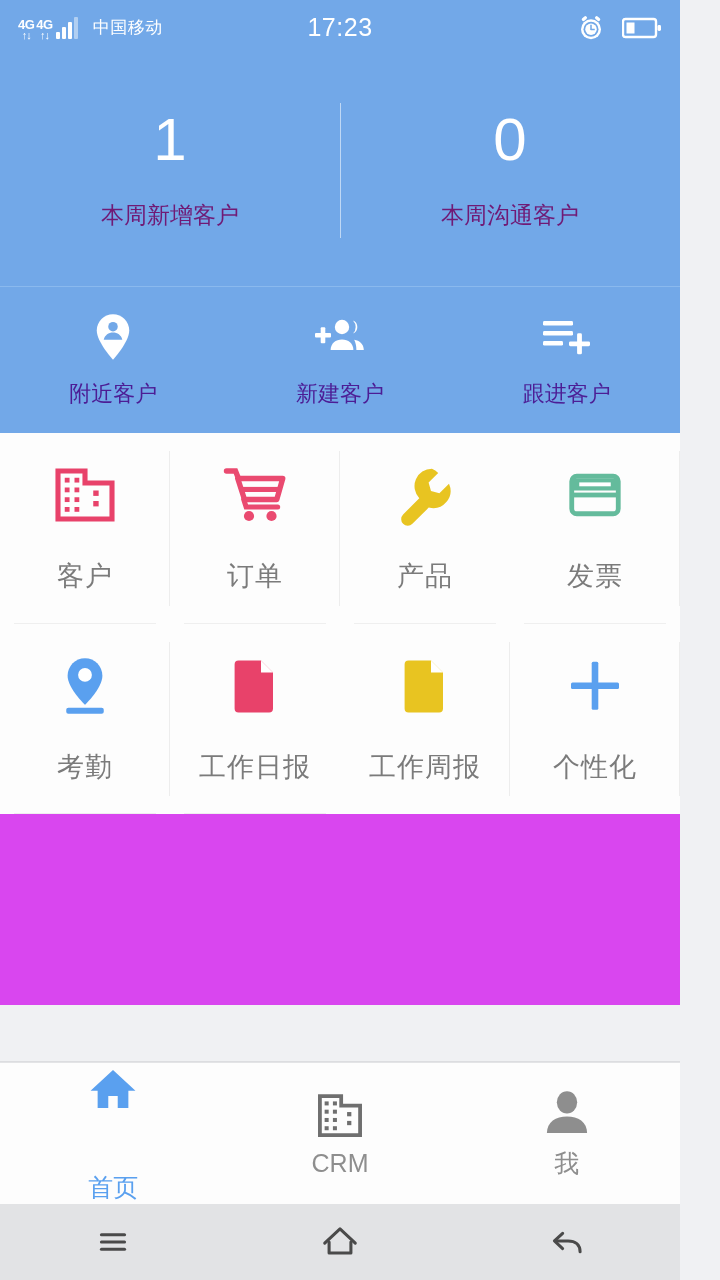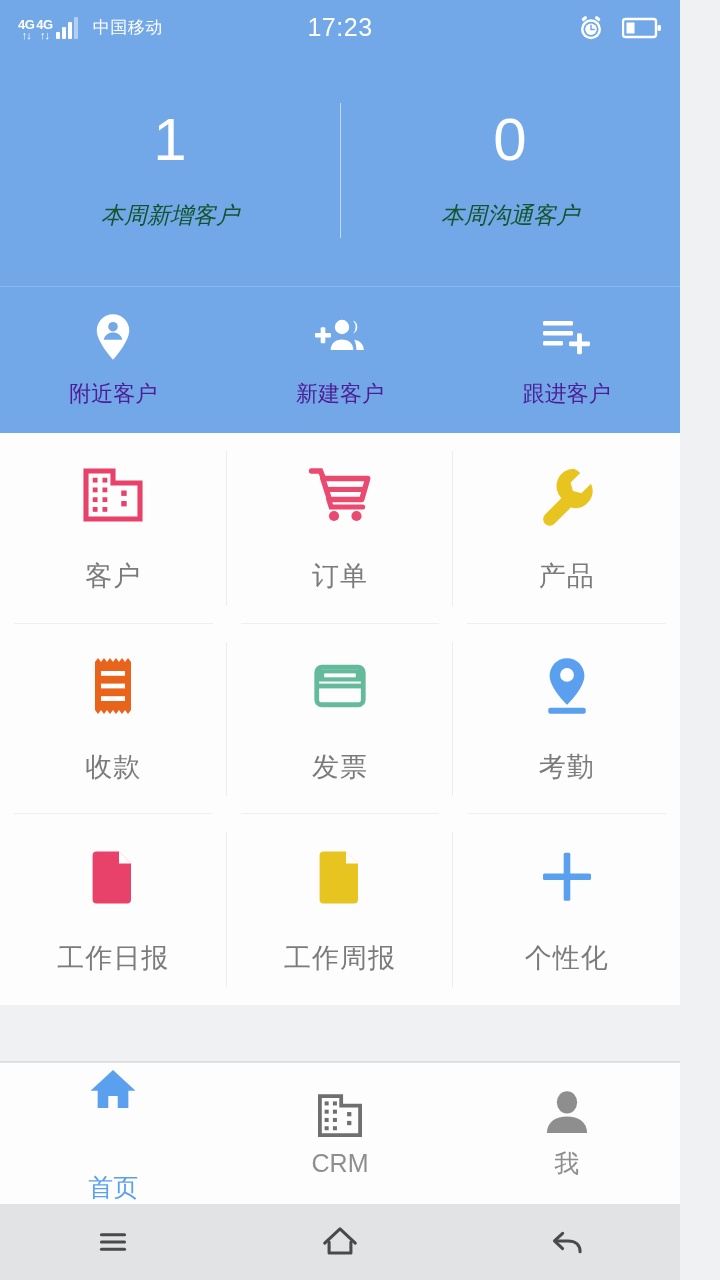--- a/index.html
+++ b/index.html
@@ -37,42 +37,42 @@
   .sb-right { margin-left:auto; display:flex; align-items:center; gap:16px; }
 
   
   .hero {
     background:#72a8e8; flex:0 0 232px;
     display:flex; align-items:center; position:relative;
     border-bottom:1px solid #8ab9ee;
   }
   .stat { flex:1; text-align:center; color:#ffffff; }
   .stat-value { font-size:60px; font-weight:300; line-height:1; }
-  .stat-label { font-size:23px; margin-top:30px; color:#14532d;font-style:italic; }
+  .stat-label { font-size:23px; margin-top:30px; color:#701a75; }
   .hero-div {
     position:absolute; top:48px; bottom:48px; left:50%;
     width:1px; background:rgba(255,255,255,.55);
   }
 
   
   .quick {
     background:#72a8e8; flex:0 0 146px;
     display:flex; align-items:center;
   }
   .quick-item {
     flex:1; display:flex; flex-direction:column; align-items:center;
     justify-content:center; gap:16px; color:#ffffff;
   }
   .quick-label { font-size:22px; color:#4c1d95; }
   .qicon { width:52px; height:52px; display:block; }
 
   
   .grid {
-    background:#0369a1; flex:0 0 572px;
-    display:grid; grid-template-columns:repeat(3,1fr); grid-template-rows:repeat(3,1fr);
+    background:#d946ef; flex:0 0 572px;
+    display:grid; grid-template-columns:repeat(4,1fr); grid-template-rows:repeat(3,1fr);
   }
   .cell {
     display:flex; flex-direction:column; align-items:center; justify-content:center;
     gap:30px; position:relative; background:#fdfdfd;
   }
   .cell::after{
     content:""; position:absolute; right:0; top:18px; bottom:18px;
     width:1px; background:#ededed;
   }
   .cell:nth-child(3n)::after{ display:none; }
@@ -231,31 +231,20 @@
       <span class="cell-label">订单</span>
     </div>
 
     <div class="cell">
       <svg class="gicon" viewBox="0 0 44 44">
         <path d="M26.6 4.5a11.6 11.6 0 0 0-8.4 19.6L7.4 35a4.4 4.4 0 0 0 0 6.2 4.4 4.4 0 0 0 6.2 0l10.9-10.8A11.6 11.6 0 0 0 38 14.5l-6.4 6.4-5.6-1.6-1.6-5.6 6.4-6.4a11.6 11.6 0 0 0-4.2-2.8z" fill="#e8c421"></path>
       </svg>
       <span class="cell-label">产品</span>
     </div>
 
-    <div class="cell">
-      <svg class="gicon" viewBox="0 0 44 44">
-        <path d="M10 6h24v32H10z" fill="#e8641a"></path>
-        <path d="M10 6l2-2.6L14 6l2-2.6L18 6l2-2.6L22 6l2-2.6L26 6l2-2.6L30 6l2-2.6L34 6z" fill="#e8641a"></path>
-        <path d="M10 38l2 2.6L14 38l2 2.6L18 38l2 2.6L22 38l2 2.6L26 38l2 2.6L30 38l2 2.6L34 38z" fill="#e8641a"></path>
-        <rect x="14" y="12" width="16" height="3.2" fill="#ffffff"></rect>
-        <rect x="14" y="20.4" width="16" height="3.2" fill="#ffffff"></rect>
-        <rect x="14" y="28.8" width="16" height="3.2" fill="#ffffff"></rect>
-      </svg>
-      <span class="cell-label">收款</span>
-    </div>
 
     <div class="cell">
       <svg class="gicon" viewBox="0 0 44 44">
         <rect x="6.5" y="9.5" width="31" height="25" rx="3.4" fill="none" stroke="#64bb9c" stroke-width="3.2"></rect>
         <rect x="8" y="11" width="28" height="8" fill="#64bb9c"></rect>
         <rect x="11.5" y="13.6" width="21" height="2.6" fill="#ffffff"></rect>
         <rect x="6.5" y="20.4" width="31" height="3.2" fill="#64bb9c"></rect>
       </svg>
       <span class="cell-label">发票</span>
     </div>

